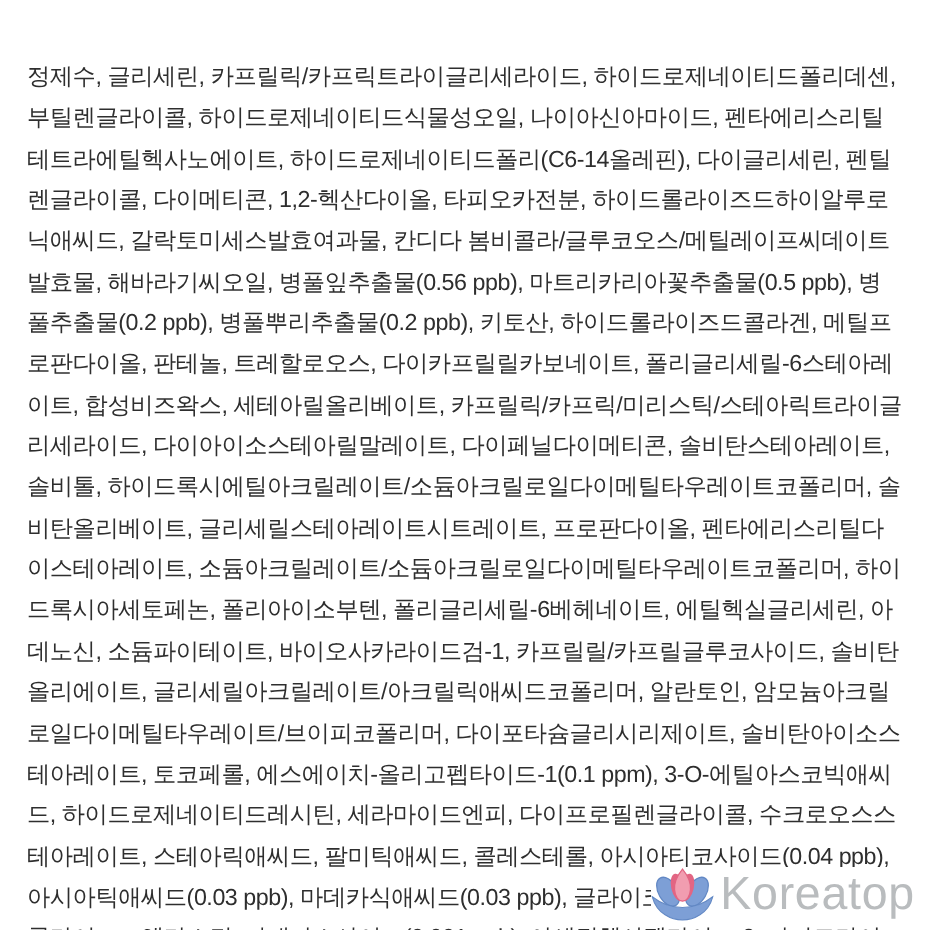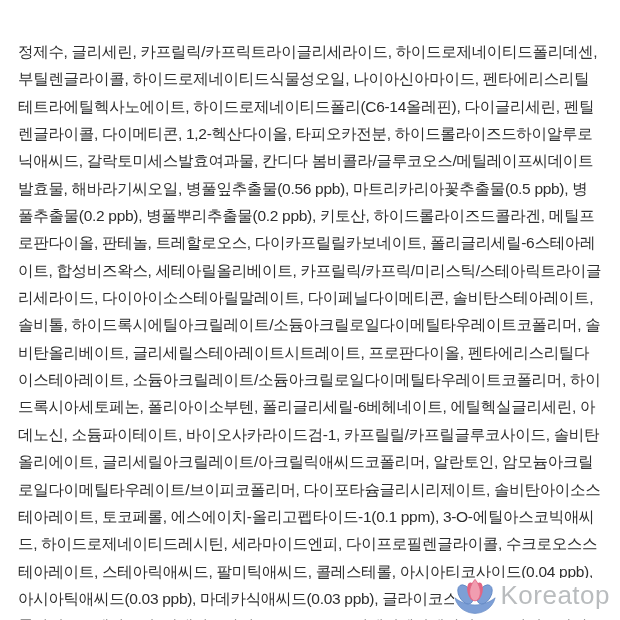--- a/index.html
+++ b/index.html
@@ -25,21 +25,21 @@
     word-break:break-all;
     overflow-wrap:break-word;
   }
   .watermark{
     position:absolute;right:10px;bottom:4px;
     display:flex;align-items:center;gap:4px;
     background:var(--page-bg);
   }
   .lotus{display:block;}
   .brand{
-    font-size:26px;line-height:1;
+    font-size:31px;line-height:1;
     color:var(--brand-text);
     letter-spacing:0.5px;
     font-weight:400;
     padding-bottom:4px;
   }
 </style>
 </head>
 <body>
 
 <div>

